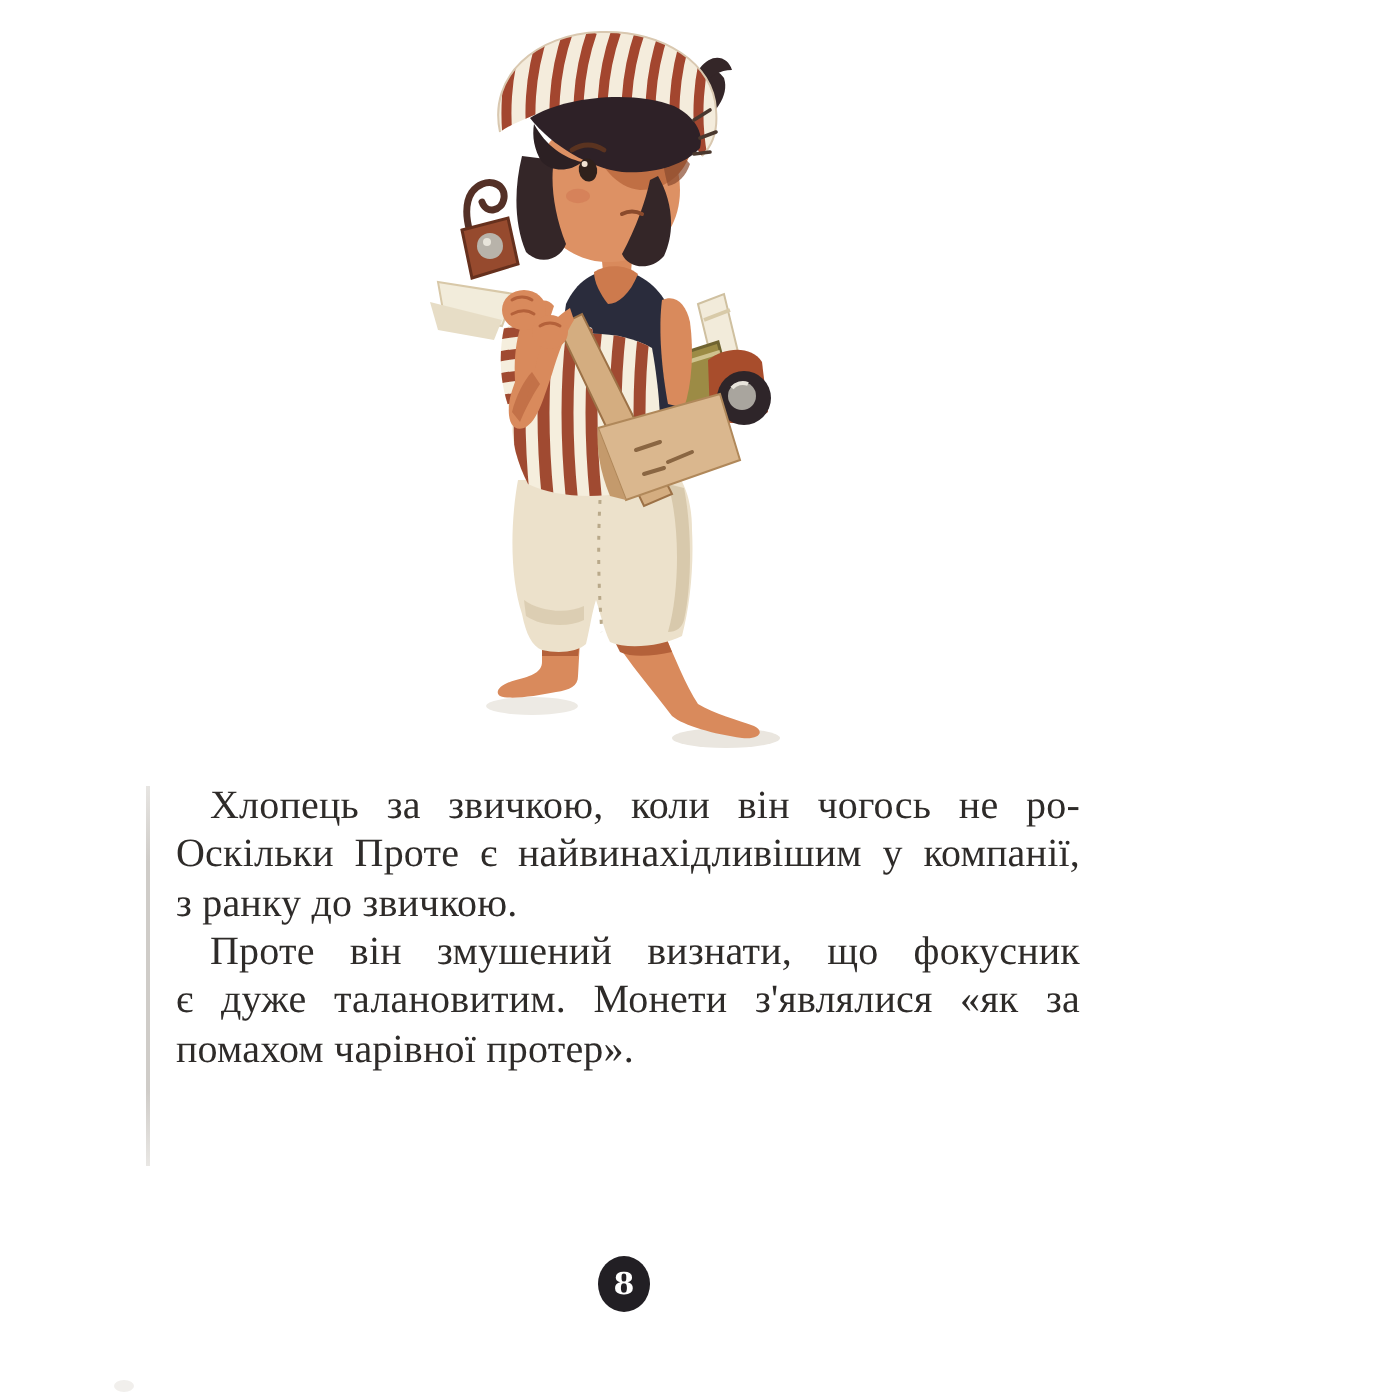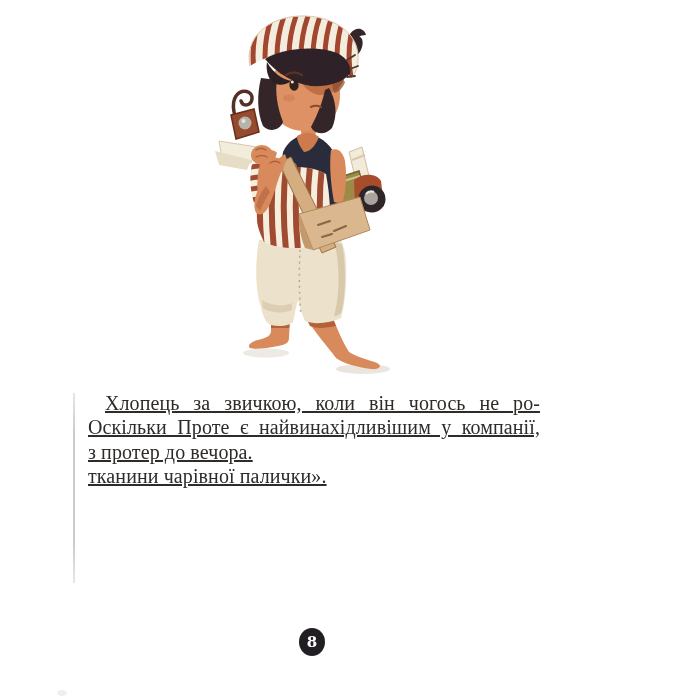--- a/index.html
+++ b/index.html
@@ -13,21 +13,21 @@
     position:absolute;left:73px;top:393px;width:2px;height:190px;
     background:linear-gradient(to bottom,#e7e5e2,#cfccc8 20%,#cfccc8 80%,#e9e7e4);
   }
   .textblock{
     position:absolute;left:88px;top:391px;width:452px;
     font-size:20px;line-height:24.35px;color:#2e2b29;
     letter-spacing:0.1px;
   }
   .line{
     white-space:nowrap;
-    text-align:justify;text-align-last:justify;text-decoration:underline;
+    text-align:justify;text-align-last:justify;
   }
   .line.no-j{text-align:left;text-align-last:left;}
   .line.indent{text-indent:17px;}
   .pagenum{
     position:absolute;left:299px;top:628px;width:26px;height:28px;
     border-radius:50%;
     display:flex;align-items:center;justify-content:center;
     color:#ffffff;font-family:"DejaVu Serif",serif;
     font-size:15px;font-weight:bold;
   }
@@ -179,21 +179,23 @@
     <ellipse cx="289" cy="98" rx="6" ry="3.6" fill="#cf7350" opacity="0.5"></ellipse>
     <path d="M347,60 L355,55 M350,69 L358,66 M347,77 L355,76" stroke="#4a382e" stroke-width="1.8" stroke-linecap="round"></path>
   </g>
 </svg>
 
 <div class="margin-line"></div>
 
 <div class="textblock" style="color: rgb(46, 43, 41);">
     <div class="line indent">Хлопець за звичкою, коли він чогось не ро-</div>
     <div class="line">Оскільки Проте є найвинахідливішим у компанії,</div>
-    <div class="line no-j">з протер до вечора.</div>
-    <div class="line no-j">тканини чарівної палички».</div>
+    <div class="line no-j">з ранку до звичкою.</div>
+    <div class="line indent">Проте він змушений визнати, що фокусник</div>
+    <div class="line">є дуже талановитим. Монети з'являлися «як за</div>
+    <div class="line no-j">помахом чарівної протер».</div>
   </div>
 
 <div class="pagenum" style="background: rgb(34, 31, 36);">
   <span>8</span>
 </div>
 
 <div class="corner-smudge"></div>
 
 </body></html>

